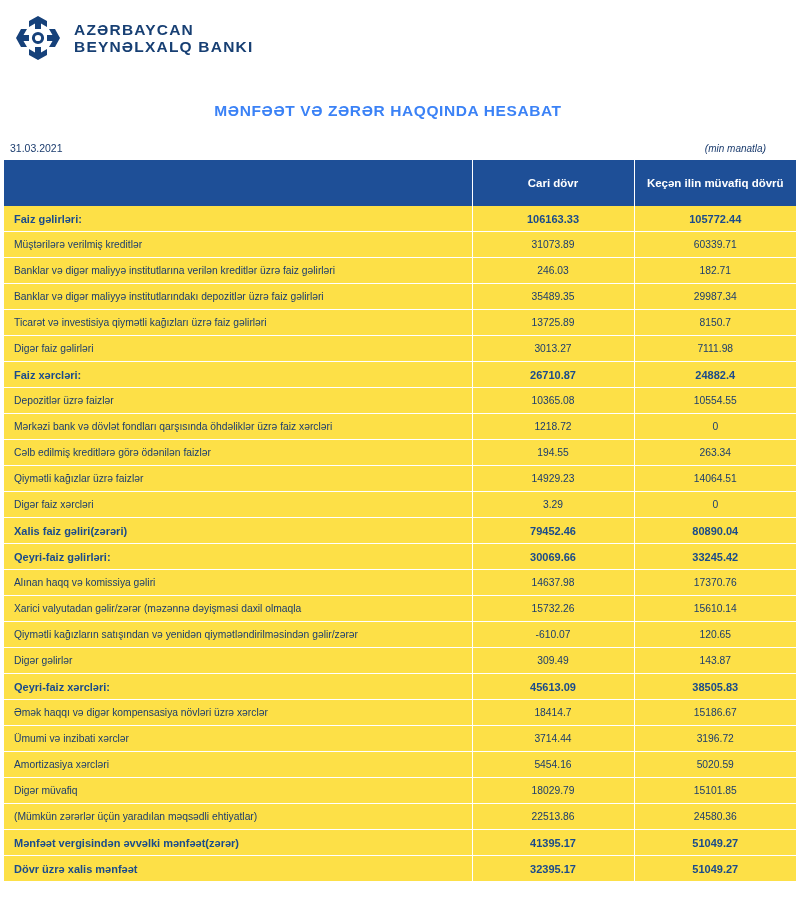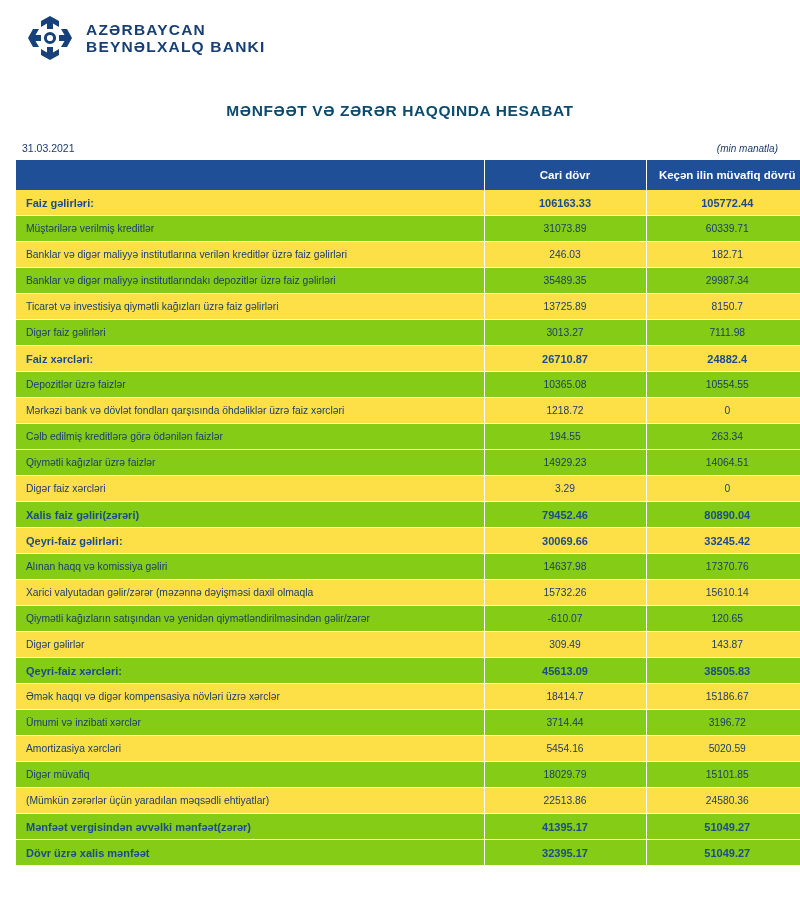--- a/index.html
+++ b/index.html
@@ -12,21 +12,20 @@
     height: 924px;
     font-family: "Liberation Sans", sans-serif;
     color: #1b3c6e;
     overflow: hidden;
   }
   .page {
     position: relative;
     width: 776px;
     height: 924px;
     box-sizing: border-box;
-    margin-left: 12px;
   }
   
   .brand {
     display: flex;
     align-items: center;
     padding: 14px 0 0 14px;
     height: 62px;
     box-sizing: border-box;
   }
   .brand-mark {
@@ -46,21 +45,21 @@
     font-weight: bold;
     letter-spacing: 1.2px;
     color: #173f73;
   }
   
   .doc-title {
     text-align: center;
     font-size: 15.5px;
     font-weight: bold;
     letter-spacing: 0.6px;
-    color: #0c4a6e;
+    color: #3b82f6;
     margin-top: 40px;
   }
   
   .meta-row {
     display: flex;
     justify-content: space-between;
     align-items: flex-end;
     padding: 22px 10px 6px 10px;
     font-size: 10.5px;
   }
@@ -82,21 +81,21 @@
   table.report col.c-label { width: 468px; }
   table.report col.c-cur   { width: 162px; }
   table.report col.c-prev  { width: 162px; }
 
   table.report thead th {
     background: #1e4f97;
     color: #ffffff;
     font-size: 11.5px;
     font-weight: bold;
     height: 30px;
-    padding: 0 10px;
+    padding: 8px 10px;
     text-align: center;
     border-right: 1px solid #ffffff;
   }
   table.report thead th.lbl {
     text-align: left;
   }
   table.report thead th:last-child { border-right: none; }
 
   table.report td {
     font-size: 10.3px;
@@ -106,21 +105,21 @@
     border-right: 1px solid #ffffff;
     color: #1b3c6e;
     vertical-align: middle;
   }
   table.report td:last-child { border-right: none; }
   td.num {
     text-align: center;
     font-size: 10.3px;
   }
   tr.row-alt td { background: #fde047; }
-  tr.row-base td { background: #84cc16; }
+  tr.row-base td { background: #fde047; }
 
   tr.row-bold td {
     font-weight: bold;
     font-size: 11px;
     color: #1a4b8c;
   }
   tr.row-bold td.num { font-size: 11px; }
 
   td.indent { padding-left: 14px; }
 </style>

